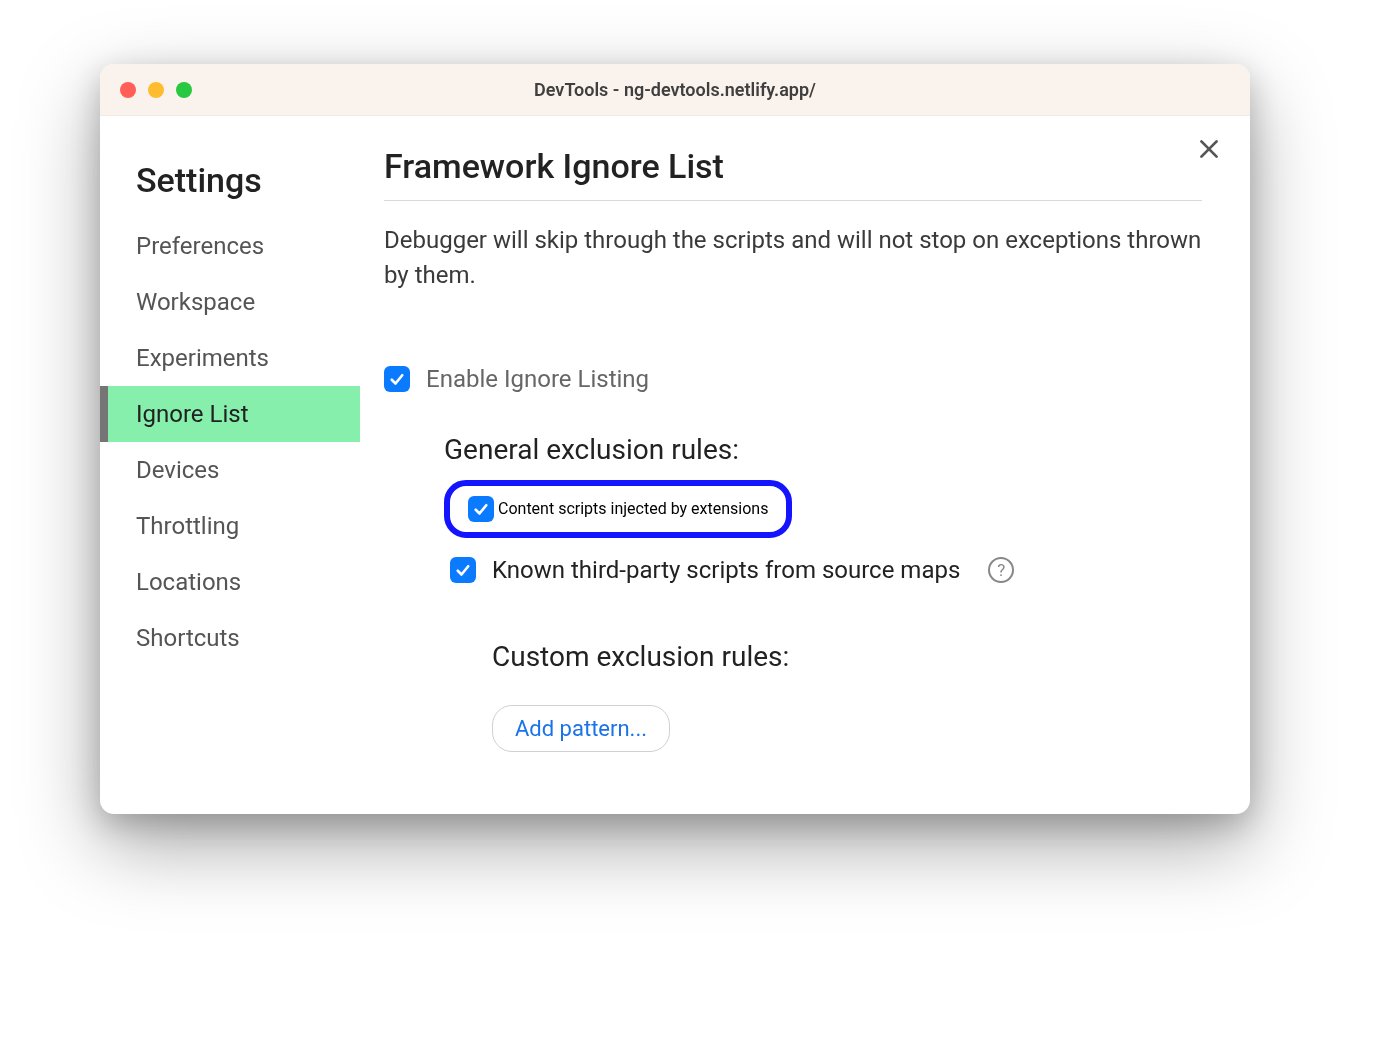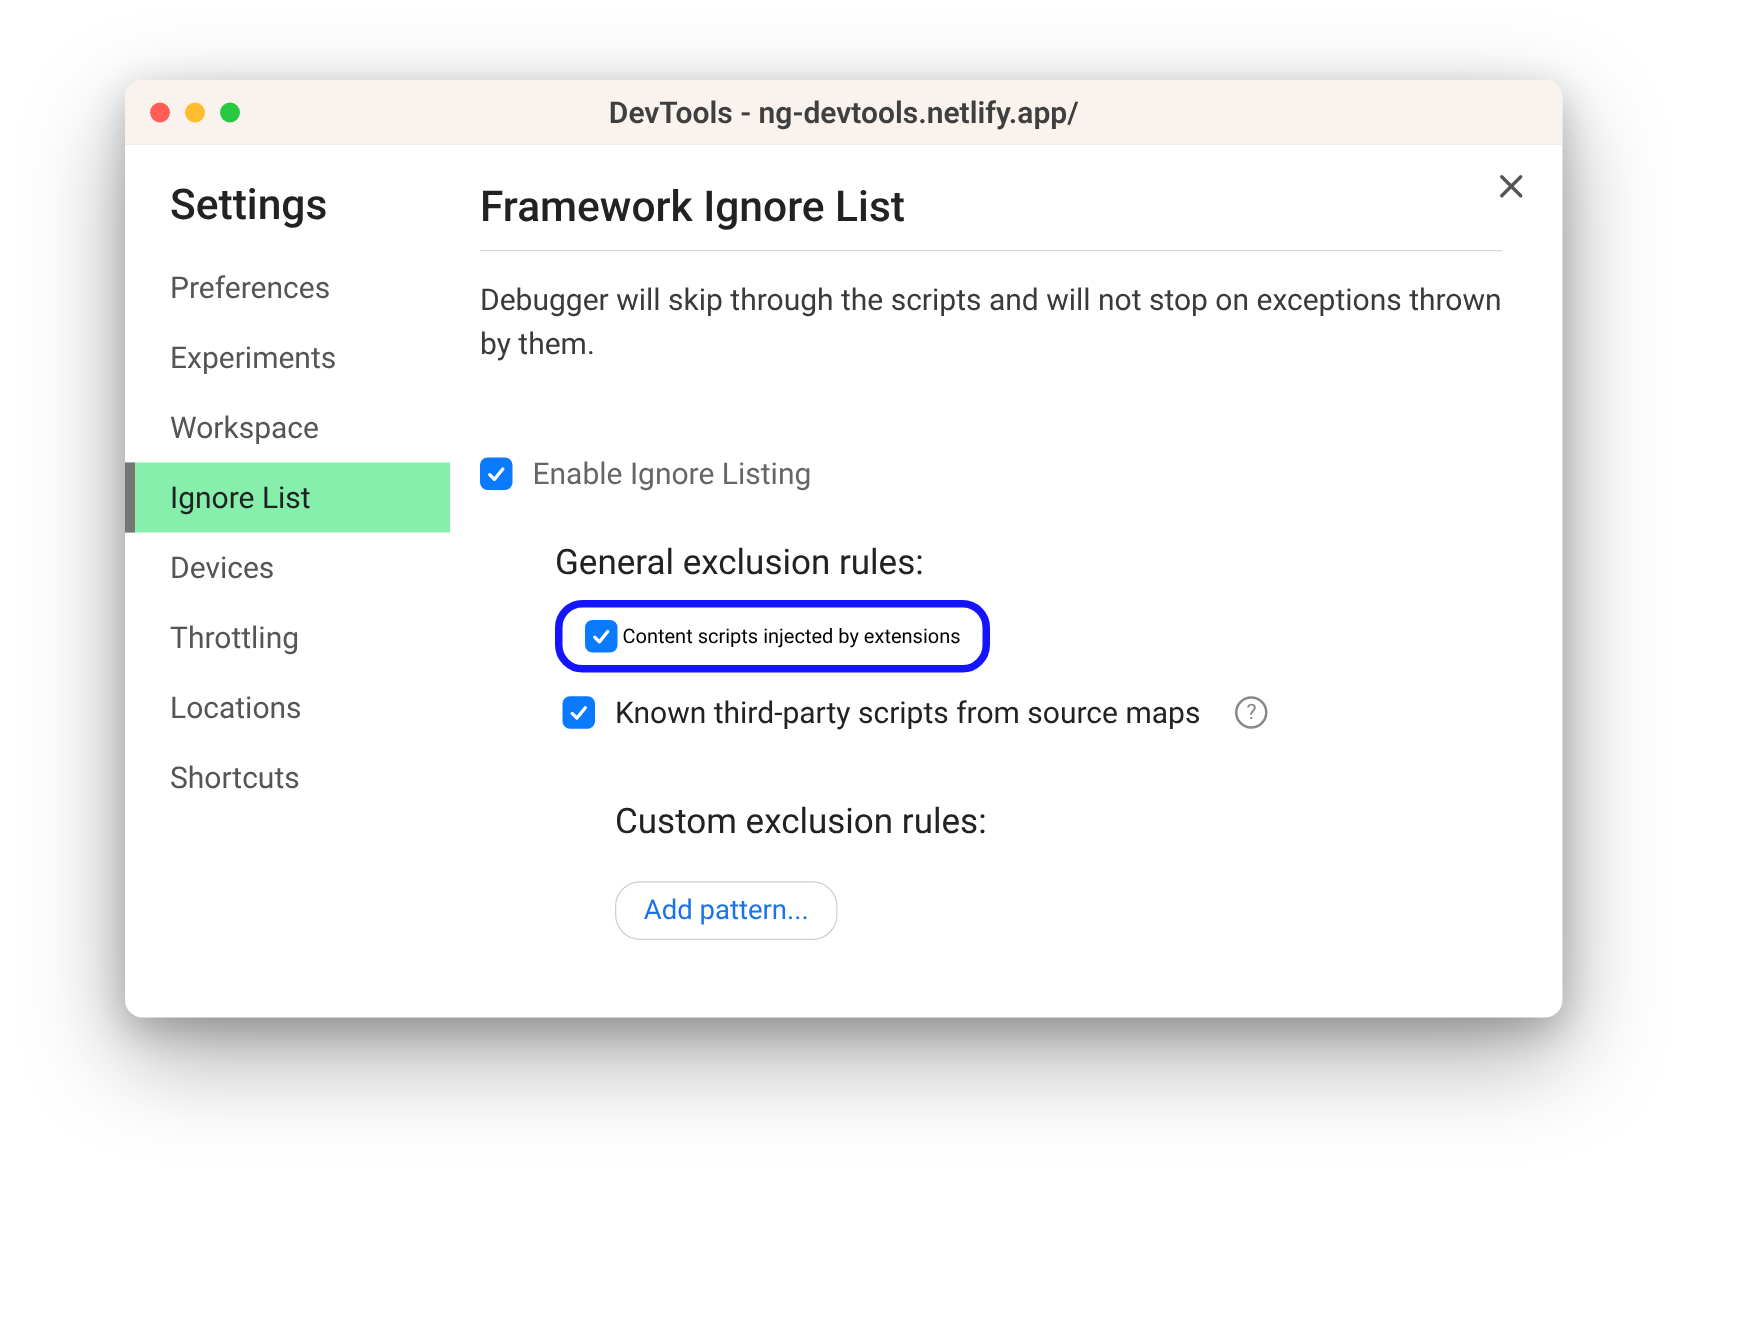--- a/index.html
+++ b/index.html
@@ -42,41 +42,41 @@
     height: 16px;
     border-radius: 50%;
   }
   .tl-red { background: #ff5f57; }
   .tl-yellow { background: #febc2e; }
   .tl-green { background: #28c840; }
   .titlebar-title {
     position: absolute;
     left: 0; right: 0;
     text-align: center;
-    font-size: 24px;
+    font-size: 18px;
     font-weight: 600;
     color: #3f3f3f;
     pointer-events: none;
   }
   .body {
     flex: 1;
     display: flex;
     position: relative;
   }
   .close-x {
     position: absolute;
     top: 20px;
     right: 28px;
     cursor: pointer;
     color: #555;
   }
   .close-x svg { width: 26px; height: 26px; }
   .sidebar {
     width: 260px;
-    padding: 28px 0 0 0;
+    padding: 44px 0 0 0;
   }
   .sidebar-title {
     font-size: 34px;
     font-weight: 500;
     color: #222;
     padding: 0 0 18px 36px;
   }
   .sidebar-item {
     font-size: 24px;
     color: #555;
@@ -202,24 +202,24 @@
       </svg>
     </div>
 
     <div class="sidebar">
       <div class="sidebar-title">Settings</div>
 
       <div class="sidebar-item">
         <span>Preferences</span>
       </div>
       <div class="sidebar-item">
+        <span>Workspace</span>
+      </div>
+      <div class="sidebar-item">
         <span>Experiments</span>
-      </div>
-      <div class="sidebar-item">
-        <span>Workspace</span>
       </div>
       <div class="sidebar-item active">
         <span>Ignore List</span>
       </div>
       <div class="sidebar-item">
         <span>Devices</span>
       </div>
       <div class="sidebar-item">
         <span>Throttling</span>
       </div>

